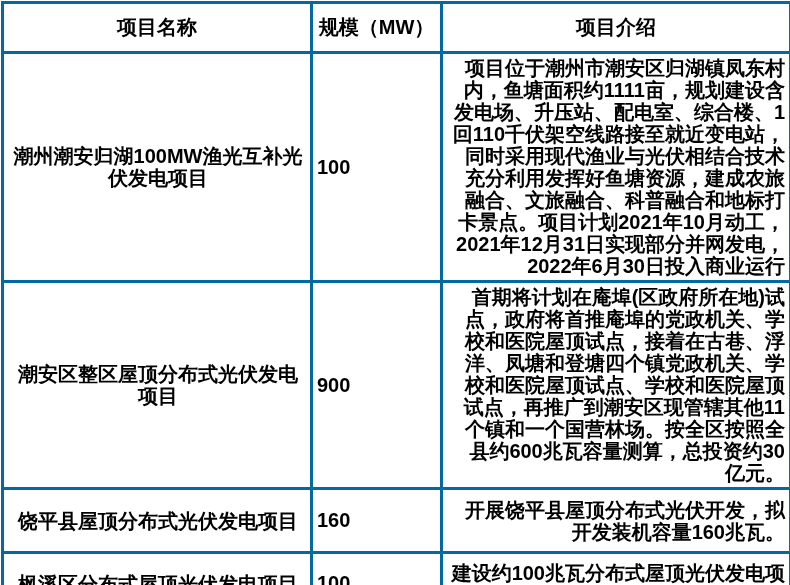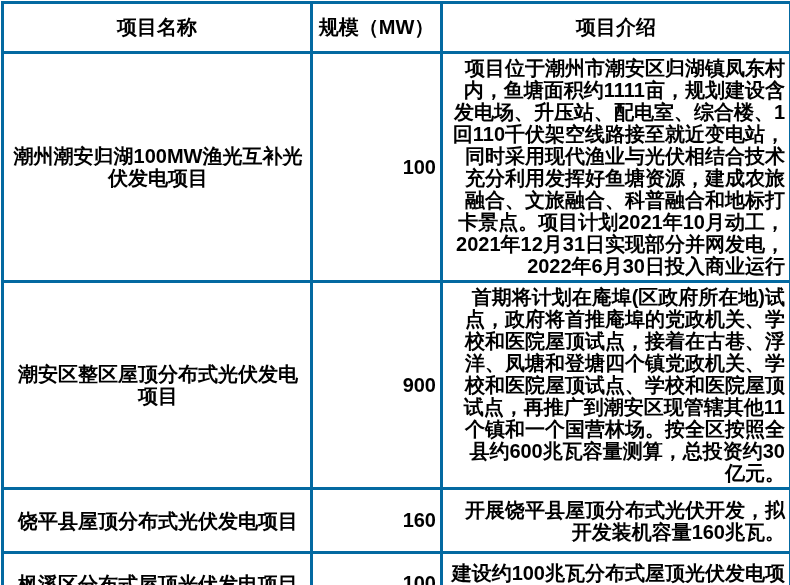--- a/index.html
+++ b/index.html
@@ -46,21 +46,21 @@
   th.header-cell {
     text-align: center;
     padding: 2px 4px;
   }
   td.name-cell {
     text-align: center;
     padding: 2px 4px 2px 6px;
     line-height: 22px;
   }
   td.scale-cell {
-    text-align: right;
+    text-align: left;
     padding: 2px 4px;
   }
   td.intro-cell {
     text-align: right;
     padding: 3px 4px 3px 7px;
     line-height: 22px;
   }
 </style>
 </head>
 <body>

